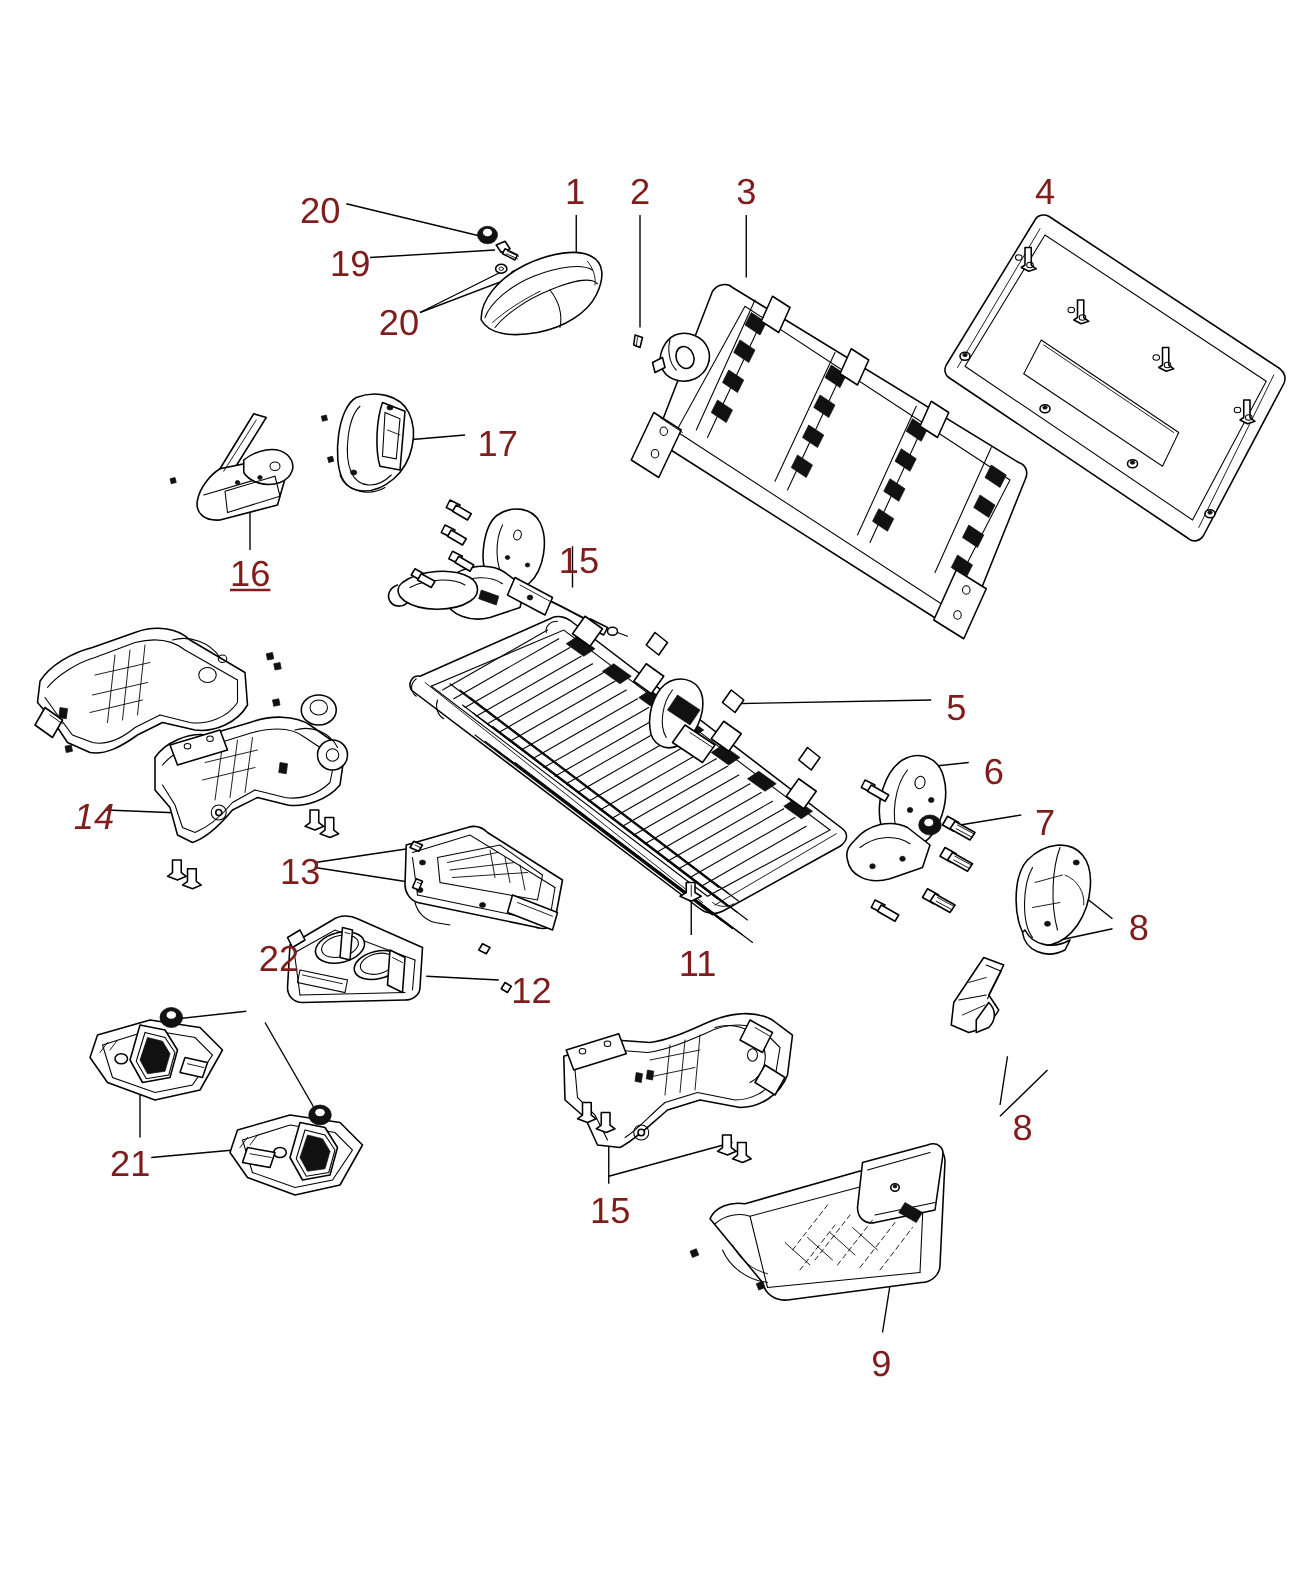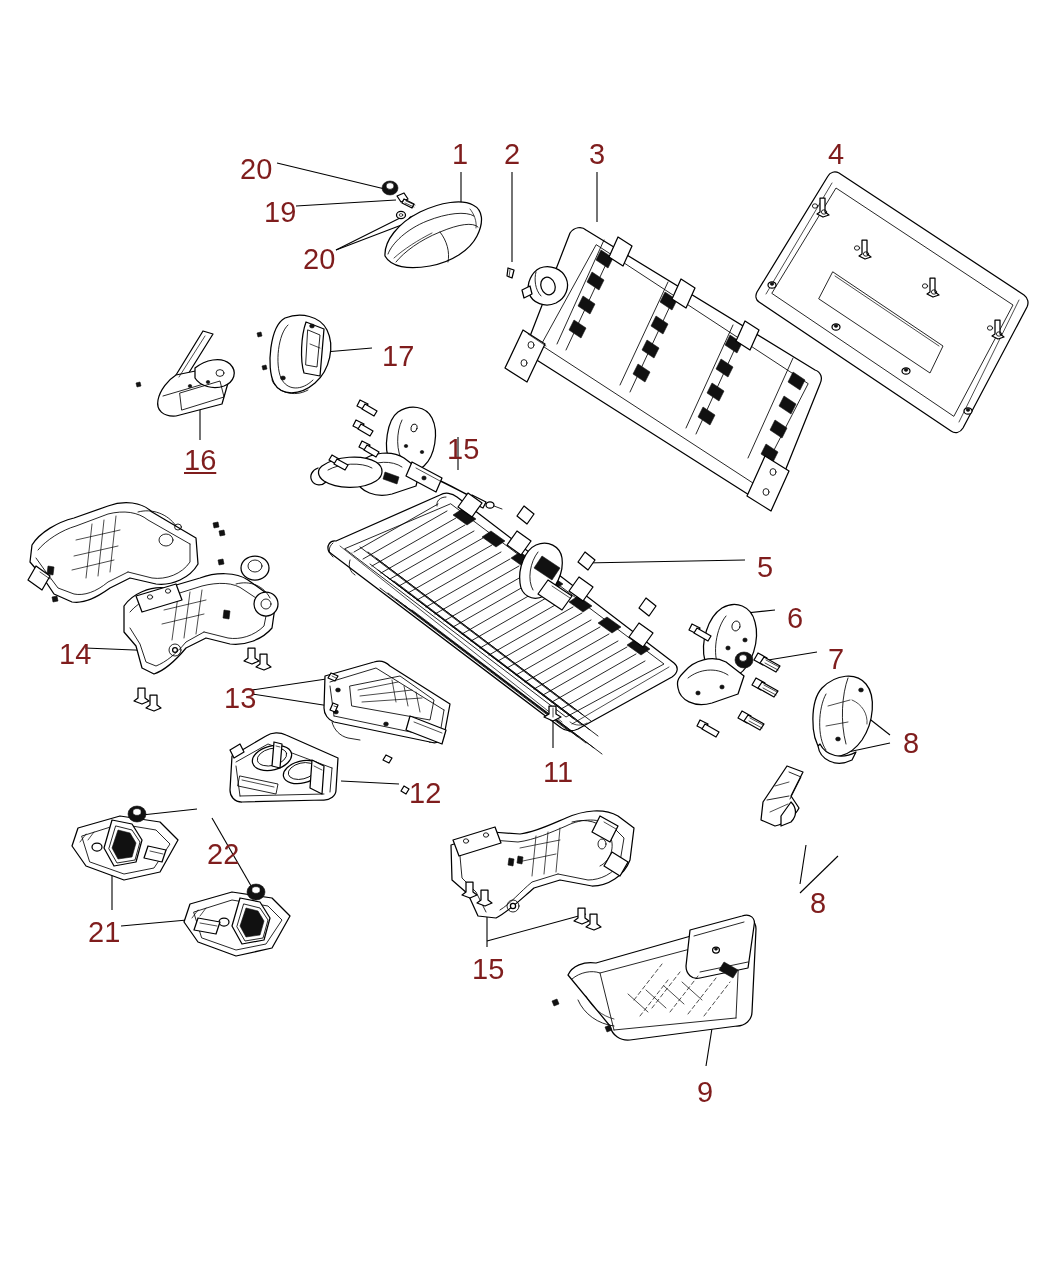--- a/index.html
+++ b/index.html
@@ -701,24 +701,24 @@
   <div class="callout" style="left:757px;top:553px;">5</div>
   <div class="callout" style="left:787px;top:604px;">6</div>
   <div class="callout" style="left:828px;top:645px;">7</div>
   <div class="callout" style="left:903px;top:729px;">8</div>
   <div class="callout" style="left:810px;top:889px;">8</div>
   <div class="callout" style="left:697px;top:1078px;">9</div>
   <div class="callout" style="left:472px;top:955px;">15</div>
   <div class="callout" style="left:543px;top:758px;">11</div>
   <div class="callout" style="left:409px;top:779px;">12</div>
   <div class="callout" style="left:224px;top:684px;">13</div>
-  <div class="callout" style="left:59px;top:640px;">14</div>
+  <div class="callout" style="left:59px;top:640px;font-style:italic;">14</div>
   <div class="callout" style="left:447px;top:435px;">15</div>
   <div class="callout" style="left:184px;top:446px;text-decoration:underline;">16</div>
   <div class="callout" style="left:382px;top:342px;">17</div>
   <div class="callout" style="left:303px;top:245px;">20</div>
   <div class="callout" style="left:264px;top:198px;">19</div>
   <div class="callout" style="left:240px;top:155px;">20</div>
   <div class="callout" style="left:88px;top:918px;">21</div>
-  <div class="callout" style="left:207px;top:840px;">22</div>
+  <div class="callout" style="left:207px;top:754px;">22</div>
 </div>
 
 </div>
 
 </body></html>

